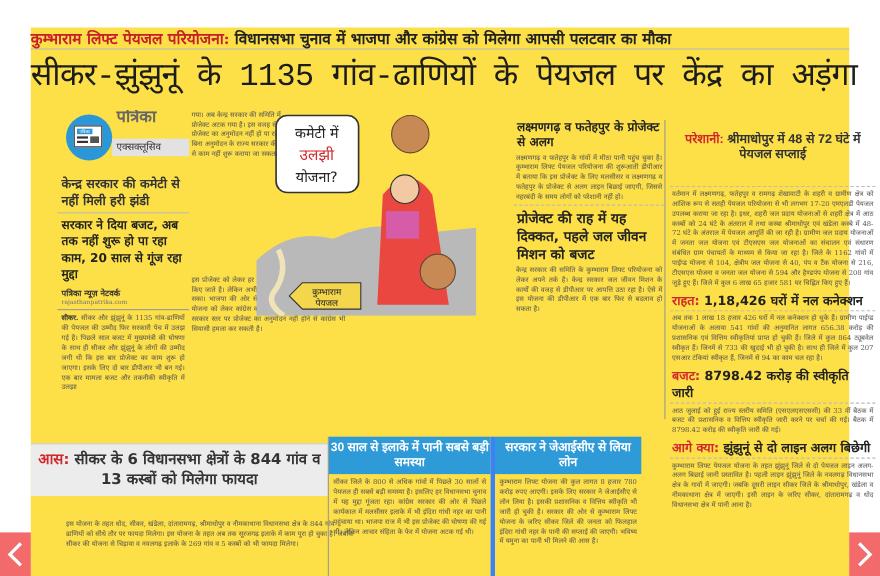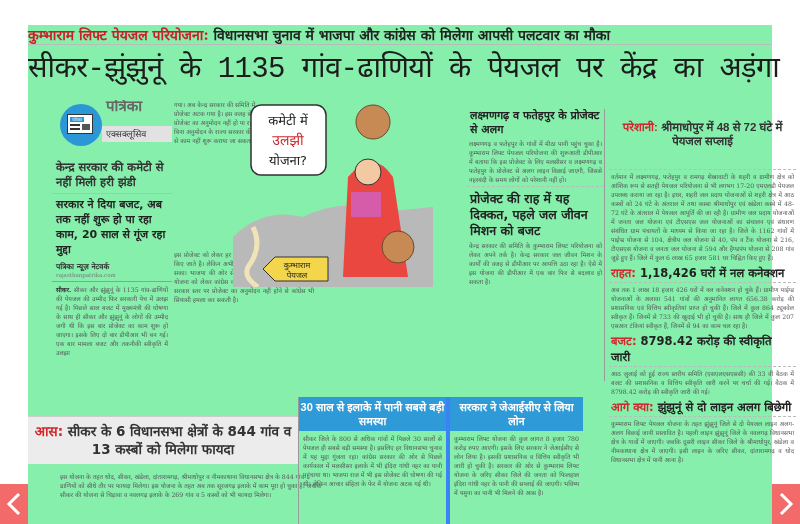--- a/index.html
+++ b/index.html
@@ -1,18 +1,18 @@
 <!DOCTYPE html>
 <html><head>
 <meta charset="utf-8">
 <style>
   * { box-sizing: border-box; margin: 0; padding: 0; }
   html, body { width: 800px; height: 524px; overflow: hidden; background: #ffffff; }
   body { font-family: "DejaVu Sans", sans-serif; color: #222; position: relative; }
-  .page { position: absolute; left: 28px; top: 25px; width: 744px; height: 499px; background: #86efac; }
+  .page { position: absolute; left: 28px; top: 25px; width: 744px; height: 499px; background: #fde047; }
   .kicker { position: absolute; left: 0; top: 0; width: 744px; height: 20px; font-family: "DejaVu Serif", serif; font-size: 14px; font-weight: bold; color: #222; white-space: nowrap; border-bottom: 1px solid #bbb; }
   .kicker .red { color: #c8202a; }
   .headline { position: absolute; left: 0; top: 22px; width: 744px; height: 46px; font-family: Liberation Mono, monospace; font-size: 29px; color: #1c1c1c; white-space: nowrap; letter-spacing: -0.6px; line-height: 46px; }
   .col { position: absolute; font-family: "DejaVu Serif", serif; font-size: 6.2px; line-height: 9px; color: #555; overflow: hidden; margin-left: 24px; }
   .leftcol { left: 0; top: 75px; width: 120px; }
   .brand { position: relative; height: 60px; }
   .brand-circle { position: absolute; left: 8px; top: 4px; width: 42px; height: 42px; border-radius: 50%; background: #2b97d6; overflow: hidden; }
   .brand-circle .paper { position: absolute; left: 7px; top: 10px; width: 26px; height: 20px; background: #fff; border: 1px solid #333; }
   .brand-circle .paper .mast { position:absolute; left:2px; top:2px; width:14px; height:5px; background:#2b97d6; font-size:4px; color:#fff; line-height:5px; text-align:center; }
   .brand-circle .paper .ln { position:absolute; left:2px; height:2px; background:#333; }
@@ -20,21 +20,21 @@
   .brand-tag { position: absolute; left: 50px; top: 26px; width: 70px; height: 16px; background: #e2e2e2; font-size: 9px; color: #333; line-height: 16px; padding-left: 4px; font-family: "DejaVu Serif", serif; }
   .sub1 { font-family: "DejaVu Sans", sans-serif; font-size: 11.5px; line-height: 15px; font-weight: bold; color: #333; padding: 0 4px; border-bottom: 1px solid #bbb; padding-bottom: 3px; }
   .sub2 { font-family: "DejaVu Sans", sans-serif; font-size: 11px; line-height: 15px; font-weight: bold; color: #222; padding: 3px 4px; }
   .byline { font-size: 7.5px; font-weight: bold; color: #333; padding: 2px 4px 0; line-height: 10px; }
   .url { font-size: 5.5px; color: #777; padding: 0 4px 2px; border-bottom: 1px solid #999; line-height: 7px; }
   .bodytxt { padding: 3px 4px; text-align: justify; }
   .bodytxt b { color: #333; }
   .midtext { left: 122px; top: 75px; width: 90px; }
   .midtext2 { left: 122px; top: 225px; width: 140px; }
   .cartoon { position: absolute; left: 205px; top: 72px; width: 200px; height: 190px; }
-  .aas { position: absolute; left: 0; top: 391px; width: 270px; height: 48px; background: #ececec; border-top: 1px solid #ccc; font-family: "DejaVu Sans", sans-serif; font-size: 13.5px; font-weight: bold; color: #333; text-align: center; line-height: 18px; padding-top: 5px; }
+  .aas { position: absolute; left: 0; top: 378px; width: 270px; height: 48px; background: #ececec; border-top: 1px solid #ccc; font-family: "DejaVu Sans", sans-serif; font-size: 13.5px; font-weight: bold; color: #333; text-align: center; line-height: 18px; padding-top: 5px; }
   .aas .red { color: #d0282c; }
   .aas-body { left: 8px; top: 447px; width: 262px; font-size: 6.2px; line-height: 9px; }
   .box30 { position: absolute; left: 270px; top: 372px; width: 148px; height: 127px; border-left: 1px solid #999; }
   .box-sarkar { position: absolute; left: 418px; top: 372px; width: 137px; height: 127px; border-left: 4px solid #3b82f6; }
   .bluehead { background: #2f9ad8; color: #fff; font-family: Liberation Sans, sans-serif; font-size: 11px; font-weight: bold; text-align: center; line-height: 14px; height: 34px; padding-top: 3px; }
   .bluebody { font-family: "DejaVu Serif", serif; font-size: 6.2px; line-height: 9px; color: #555; padding: 3px 4px; text-align: justify; }
   .col3 { left: 415px; top: 84px; width: 138px; border-right: 1px solid #999; height: 272px; }
   .sechead { font-family: "DejaVu Sans", sans-serif; font-size: 11px; line-height: 14px; font-weight: bold; color: #222; padding: 0 3px; }
   .sechead.big { font-size: 12.5px; line-height: 16px; padding-top: 4px; }
   .col4 { left: 557px; top: 95px; width: 187px; }

